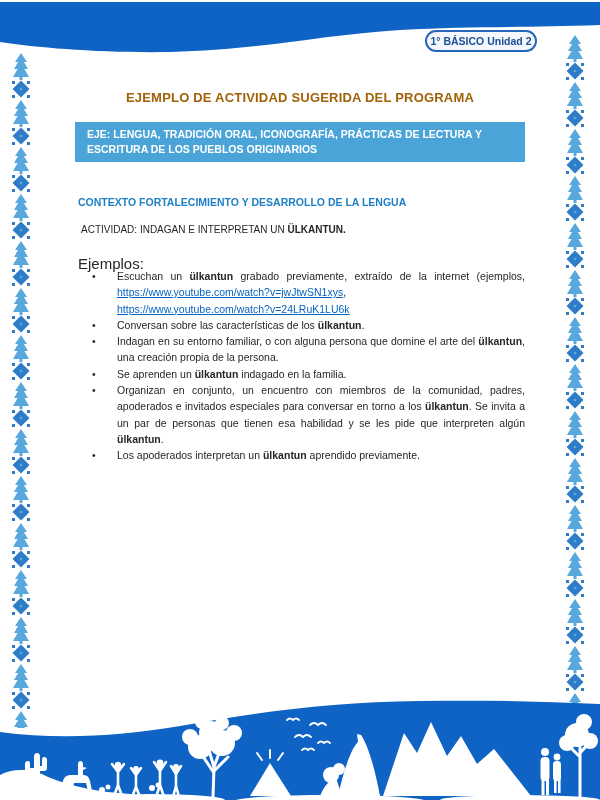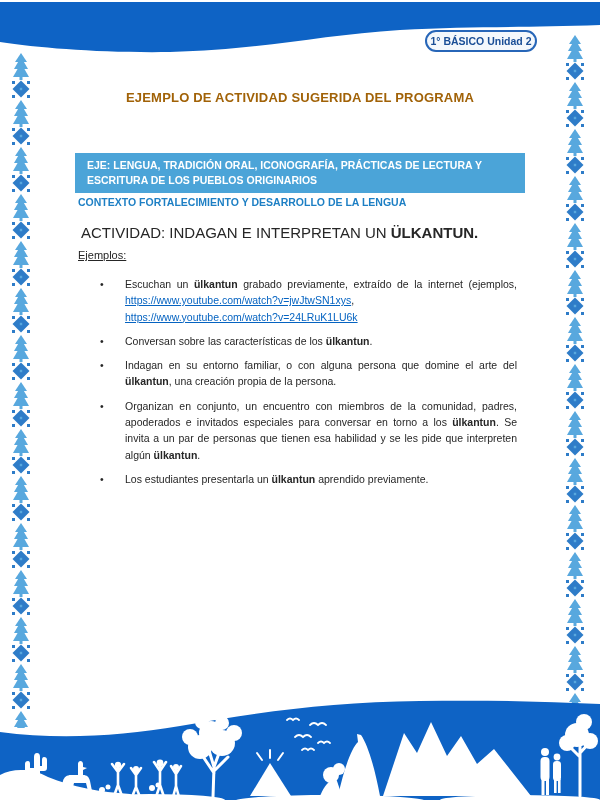--- a/index.html
+++ b/index.html
@@ -21,28 +21,28 @@
   .totem.left{left:11px;top:52px;width:20px;height:676px;}
   .totem.right{left:565px;top:34px;width:20px;height:694px;}
   .totem-a{fill:var(--totem-light,#58A8DE);}
   .totem-b{fill:var(--totem-mid,#2E7CC8);}
 
   
   .title{position:absolute;top:90px;left:0;width:100%;text-align:center;
          font-size:13px;font-weight:bold;color:#a16207;letter-spacing:.2px;}
   .eje-box{position:absolute;top:122px;left:75px;width:450px;box-sizing:border-box;
            background:var(--eje-bg,#4BA4D8);color:#fff;font-weight:bold;font-size:10.5px;
-           line-height:15px;padding:5px 12px;margin-top:31px;}
+           line-height:15px;padding:5px 12px;}
   .ctx-heading{position:absolute;top:196px;left:78px;font-size:10.5px;font-weight:bold;
                color:var(--heading-blue,#1D7FC4);}
-  .activity{position:absolute;top:224px;left:81px;font-size:15px;}
-  .examples-label{position:absolute;top:249px;left:78px;font-size:11px;text-decoration:underline;}
+  .activity{position:absolute;top:224px;left:81px;font-size:10px;}
+  .examples-label{position:absolute;top:255px;left:78px;font-size:15px;}
   .examples{position:absolute;top:268px;left:77px;width:448px;font-size:10.5px;
             line-height:16.3px;margin:0;padding:0;list-style:none;text-align:justify;}
-  .examples li{position:relative;padding-left:40px;margin:8px;}
+  .examples li{position:relative;padding-left:40px;margin:0;}
   .examples li::before{content:"\2022";position:absolute;left:15px;top:0;}
   .examples li.jlast{text-align-last:justify;}
   .b{font-weight:bold;}
   a.link{color:var(--link-blue,#0563C1);text-decoration:underline;cursor:pointer;}
 
   
   .footer-art{position:absolute;left:0;bottom:0;width:600px;height:105px;display:block;}
   .silh{fill:#fff;}
   .stickpeople path,.treetrunk,.rays,.birds{stroke:#fff;fill:none;stroke-linecap:round;}
   .stickpeople path{stroke-width:2.6;}
@@ -94,22 +94,23 @@
   <div class="ctx-heading">CONTEXTO FORTALECIMIENTO Y DESARROLLO DE LA LENGUA</div>
 
   <div class="activity"><span>ACTIVIDAD: INDAGAN E INTERPRETAN UN </span><span class="b">ÜLKANTUN.</span></div>
 
   <div class="examples-label">Ejemplos:</div>
 
   <ul class="examples">
       <li class="jlast"><span>Escuchan un </span><span class="b">ülkantun</span><span> grabado previamente, extraído de la internet (ejemplos,</span><br><a href="#" class="link">https://www.youtube.com/watch?v=jwJtwSN1xys</a><span>,</span><br><a href="#" class="link">https://www.youtube.com/watch?v=24LRuK1LU6k</a></li>
       <li><span>Conversan sobre las características de los </span><span class="b">ülkantun</span><span>.</span></li>
       <li><span>Indagan en su entorno familiar, o con alguna persona que domine el arte del </span><span class="b">ülkantun</span><span>, una creación propia de la persona.</span></li>
+      <li><span>Se aprenden un </span><span class="b">ülkantun</span><span> indagado en la familia.</span></li>
       <li><span>Organizan en conjunto, un encuentro con miembros de la comunidad, padres, apoderados e invitados especiales para conversar en torno a los </span><span class="b">ülkantun</span><span>. Se invita a un par de personas que tienen esa habilidad y se les pide que interpreten algún </span><span class="b">ülkantun</span><span>.</span></li>
-      <li><span>Los estudiantes presentarla un </span><span class="b">ülkantun</span><span> aprendido previamente.</span></li>
+      <li><span>Los apoderados interpretan un </span><span class="b">ülkantun</span><span> aprendido previamente.</span></li>
     </ul>
 
   <svg class="footer-art" viewBox="0 0 600 105" preserveAspectRatio="none">
     <path class="band" d="M0,37 C60,45 120,41 180,31 C260,17 330,7 420,6 C480,5 540,6 600,9 L600,105 L0,105 Z"></path>
     <g class="silh">
       <path d="M0,105 V80 C14,72 34,74 48,82 C72,92 100,97 130,99 L140,105 Z"></path>
       <ellipse cx="150" cy="105" rx="75" ry="6"></ellipse>
       <ellipse cx="330" cy="106" rx="95" ry="6"></ellipse>
       <ellipse cx="520" cy="105" rx="80" ry="5"></ellipse>
     </g>

